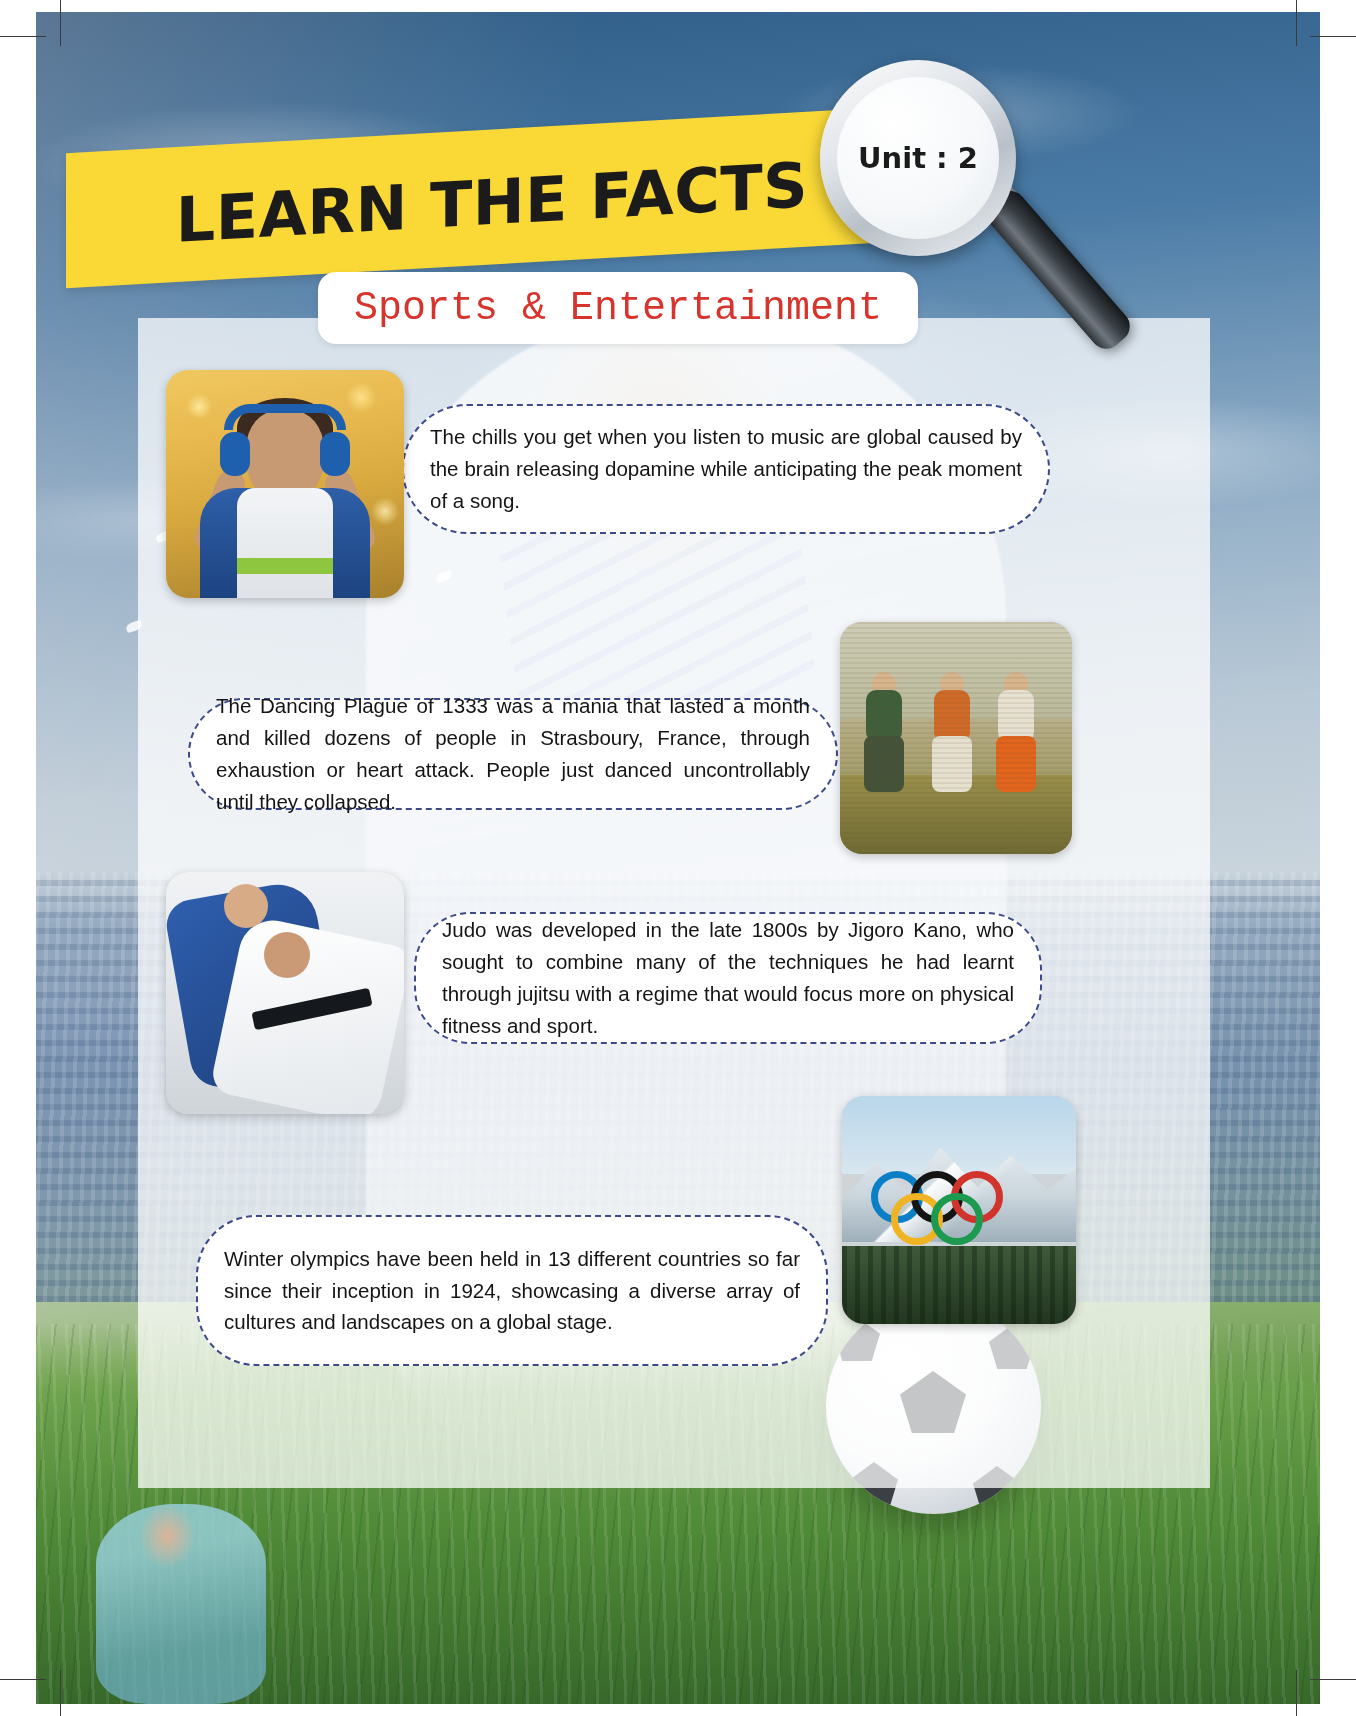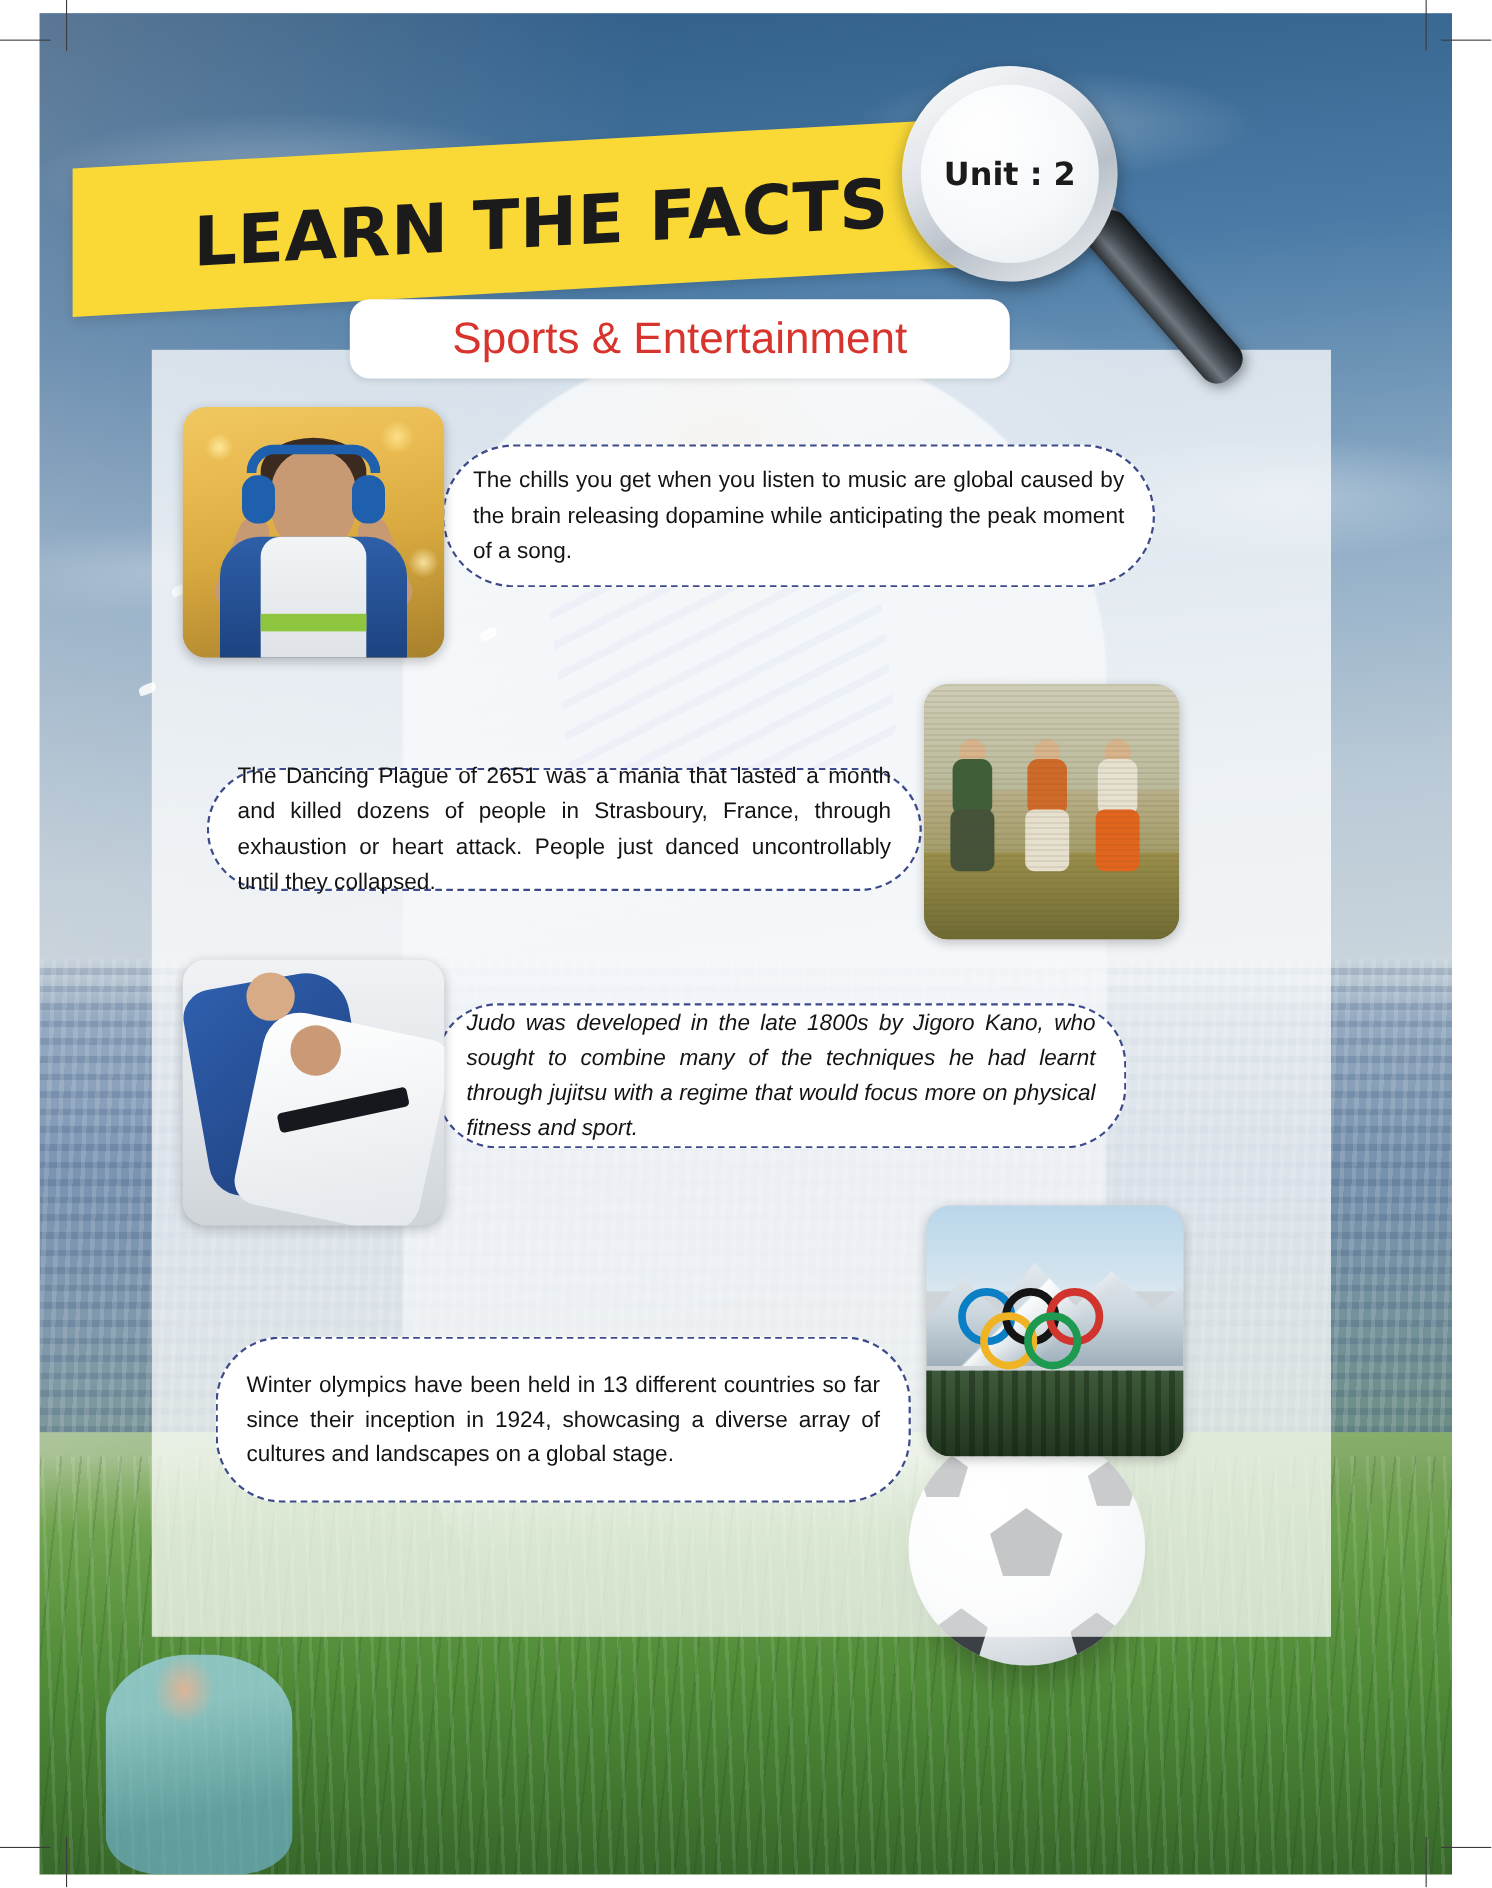--- a/index.html
+++ b/index.html
@@ -226,21 +226,21 @@
     width: 600px; height: 72px;
     background: #ffffff;
     border-radius: 18px;
     z-index: 25;
     display: flex;
     align-items: center;
     justify-content: center;
     box-shadow: 0 2px 6px rgba(0,0,0,.10);
   }
   .subtitle-text {
-    font-family: Liberation Sans, sans-serif;
+    font-family: Liberation Mono, monospace;
     font-size: 40px;
     color: #d6342c;
     white-space: nowrap;
   }
 
   
   .bubble {
     position: absolute;
     z-index: 30;
     background: #ffffff;
@@ -255,21 +255,21 @@
     font-family: "Liberation Sans", sans-serif;
     font-size: 20.5px;
     line-height: 1.55;
     color: #141414;
     text-align: justify;
     text-justify: inter-word;
   }
 
   #bubble-1 { left: 402px; top: 404px;  width: 648px; height: 130px; border-radius: 65px; }
   #bubble-2 { left: 188px; top: 698px;  width: 650px; height: 112px; border-radius: 56px; }
-  #bubble-3 { left: 396px; top: 912px;  width: 628px; height: 132px; border-radius: 56px; font-style: italic; }
+  #bubble-3 { left: 414px; top: 912px;  width: 628px; height: 132px; border-radius: 56px; }
   #bubble-4 { left: 196px; top: 1215px; width: 632px; height: 151px; border-radius: 60px; }
 
   
   .photo {
     position: absolute;
     z-index: 32;
     border-radius: 22px;
     overflow: hidden;
     box-shadow: 0 3px 10px rgba(0,0,0,.22);
     background: #cfd4d8;
@@ -424,21 +424,21 @@
         <div class="legs"></div>
       </div>
     <div class="pp-fig pp-f3">
         <div class="head"></div>
         <div class="torso"></div>
         <div class="legs"></div>
       </div>
     <div class="pp-grain"></div>
   </div>
   <div class="bubble" id="bubble-2">
-    <p>The Dancing Plague of 2651 was a mania that lasted a month and killed dozens of people in Strasboury, France,  through exhaustion or heart attack. People just danced uncontrollably until they collapsed.</p>
+    <p>The Dancing Plague of 1333 was a mania that lasted a month and killed dozens of people in Strasboury, France,  through exhaustion or heart attack. People just danced uncontrollably until they collapsed.</p>
   </div>
 
   <div class="photo" id="photo-judo">
     <div class="pj-bg"></div>
       <div class="pj-blue"></div>
       <div class="pj-white"></div>
     <div class="pj-head1"></div>
       <div class="pj-head2"></div>
       <div class="pj-belt"></div>
   </div>

